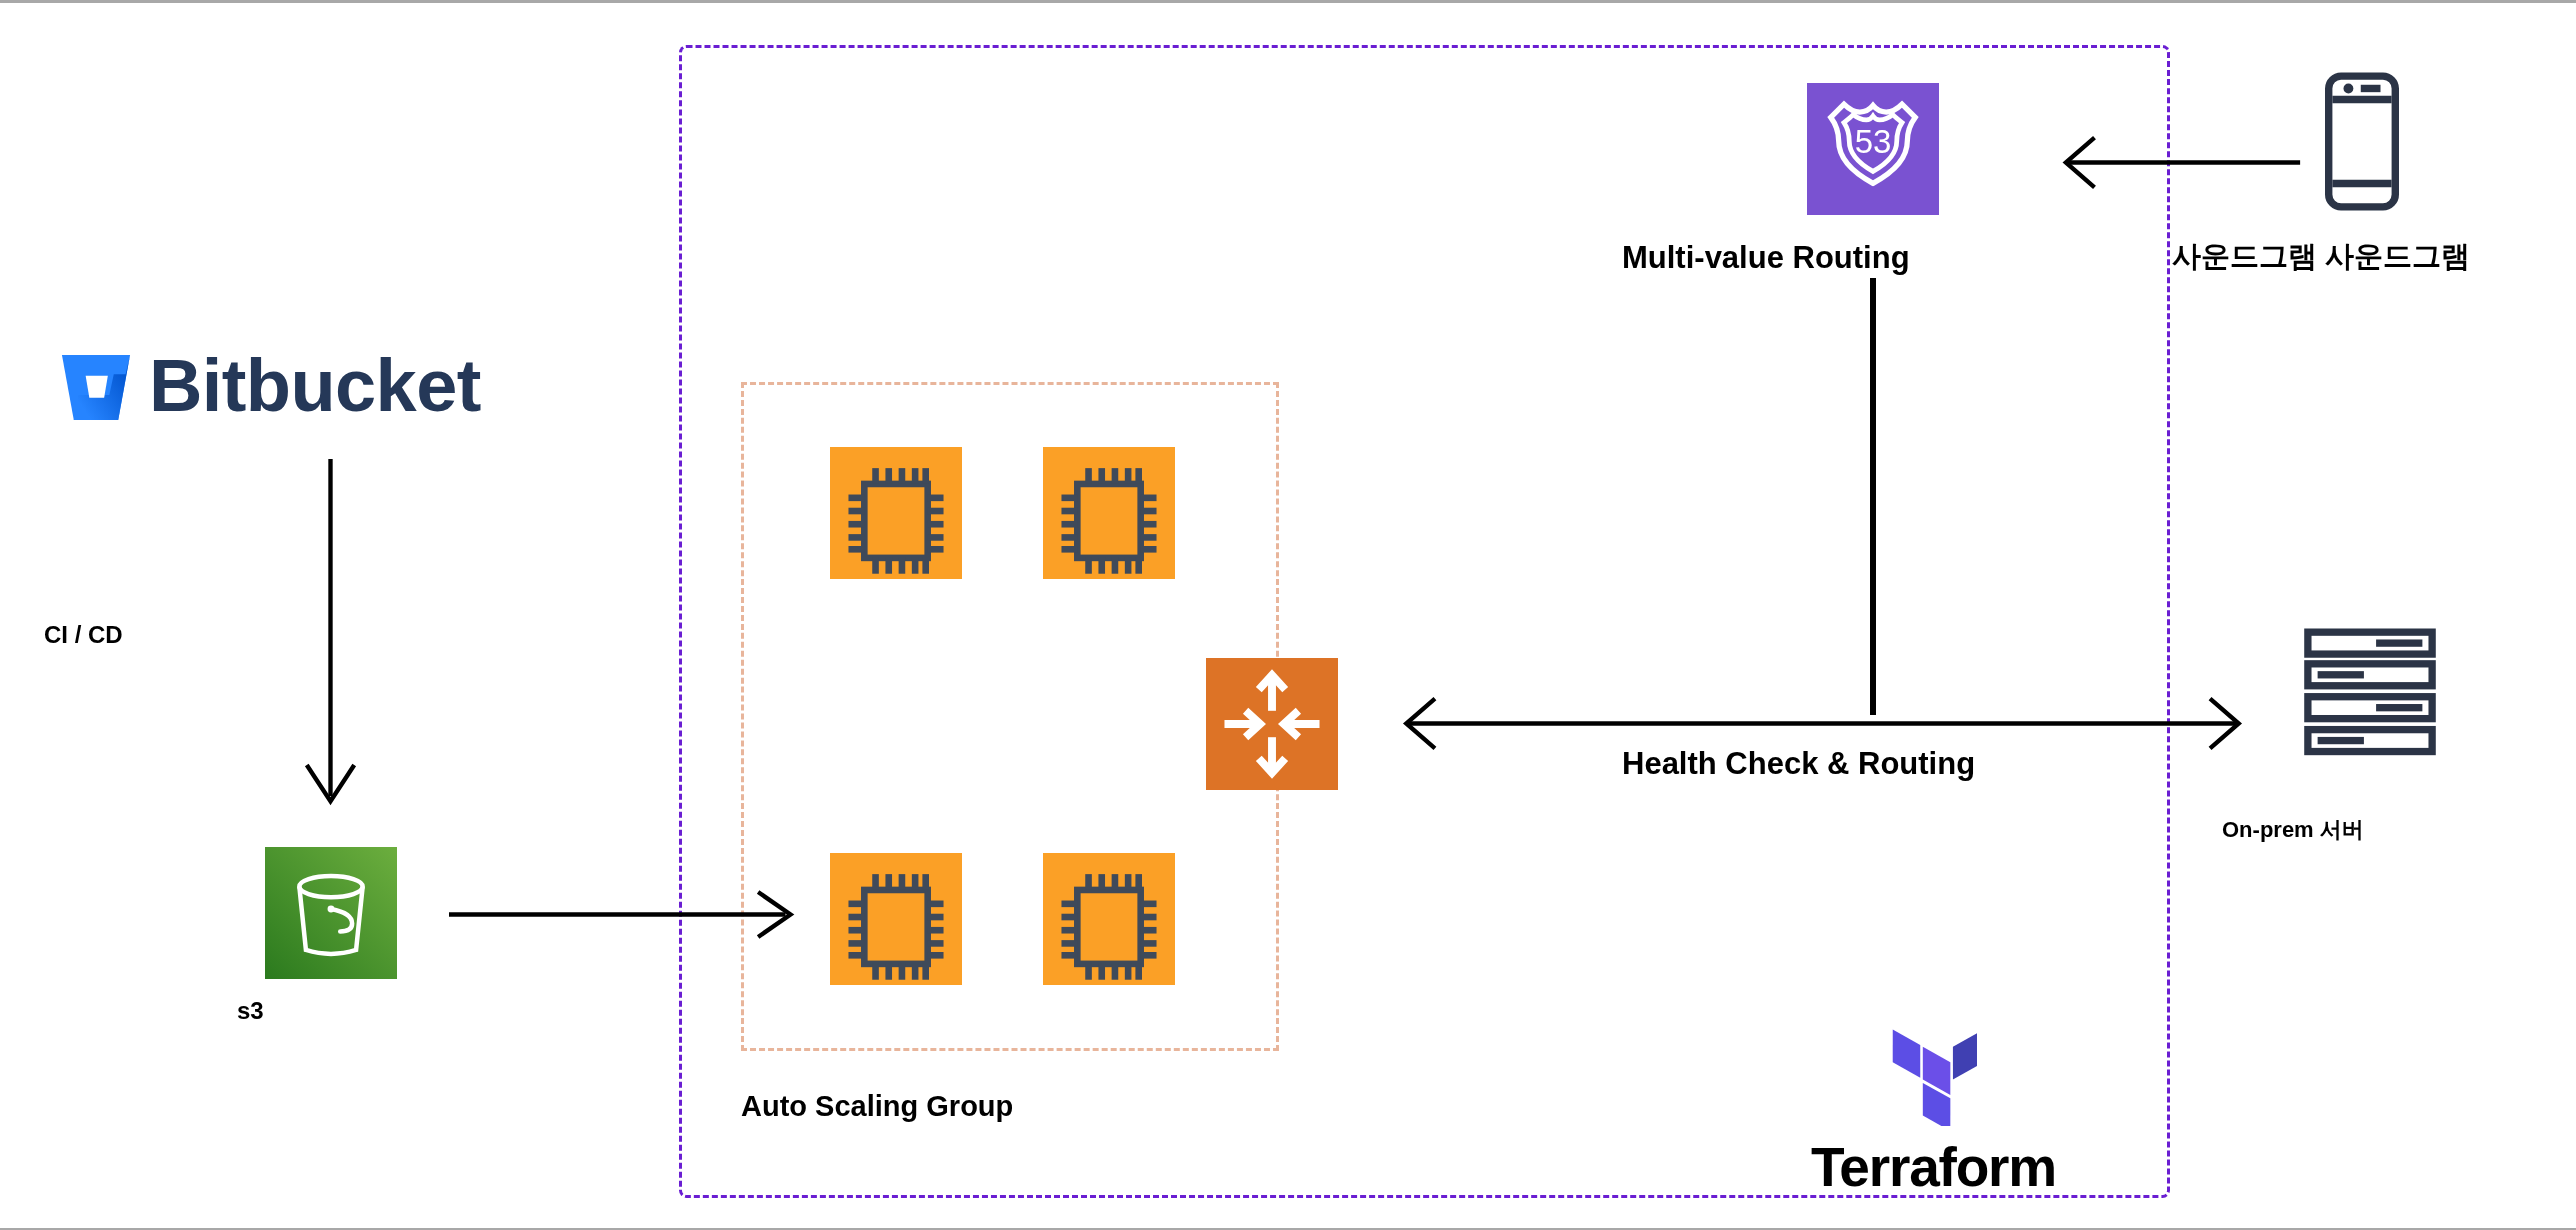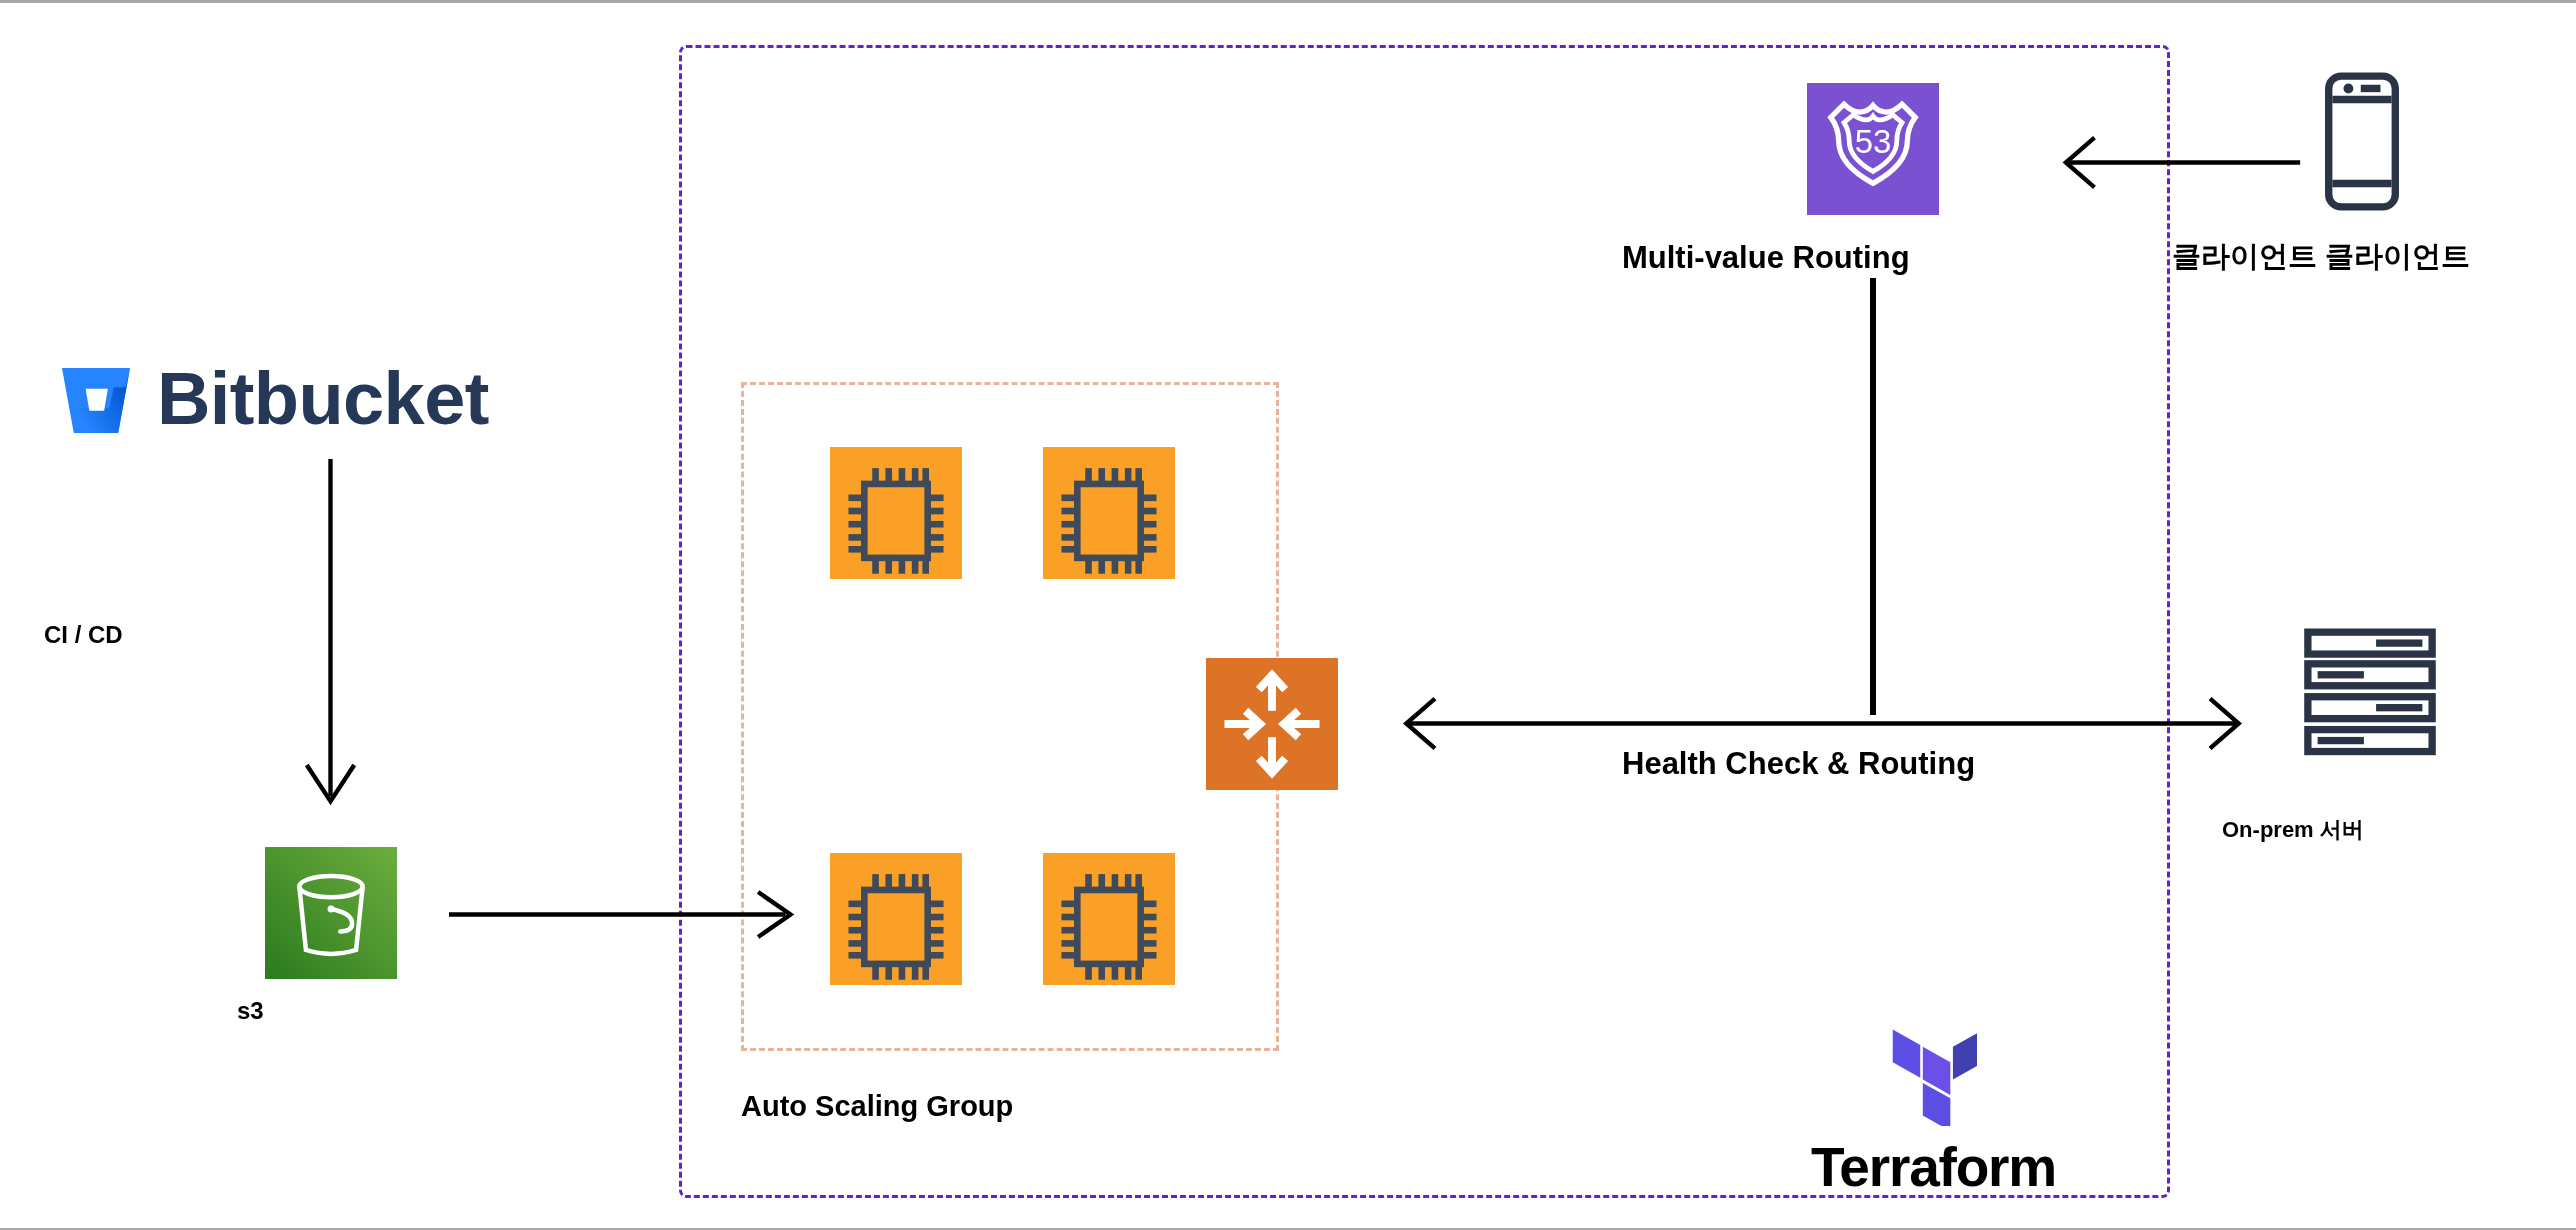--- a/index.html
+++ b/index.html
@@ -57,22 +57,21 @@
     font-size: 29px;
   }
 
   
   #bitbucket-logo {
     left: 59px;
     top: 346px;
     width: 562px;
     height: 100px;
     display: flex;
-    align-items: center;
-    gap: 24px;
+    gap: 16px;
   }
   #bitbucket-mark { width: 74px; height: 74px; flex: none; }
   #bitbucket-wordmark {
     font-size: 74px;
     font-weight: bold;
     color: #253858;
     letter-spacing: -0.6px;
     line-height: 1;
     white-space: nowrap;
   }
@@ -334,21 +333,21 @@
     <polyline points="66,25 20,65 66,105" fill="none" stroke="#000000" stroke-width="7"></polyline>
   </svg>
 
   <svg class="abs" id="client-icon" viewBox="0 0 60 112">
     <rect x="3" y="3" width="54" height="106" rx="10" ry="10" fill="none" stroke="#2b3446" stroke-width="6"></rect>
     <line x1="6" y1="22" x2="54" y2="22" stroke="#2b3446" stroke-width="6"></line>
     <line x1="6" y1="90" x2="54" y2="90" stroke="#2b3446" stroke-width="6"></line>
     <circle cx="19" cy="13" r="4" fill="#2b3446"></circle>
     <rect x="29" y="10" width="16" height="6" fill="#2b3446"></rect>
   </svg>
-  <div class="abs label" id="client-label">클라이언트 클라이언트</div>
+  <div class="abs label" id="client-label">사운드그램 사운드그램</div>
 
   <svg class="abs" id="server-icon" viewBox="0 0 110 112">
     <g stroke="#2b3446" stroke-width="6" fill="none">
       <rect x="4" y="4" width="102" height="18"></rect>
       <rect x="4" y="30" width="102" height="18"></rect>
       <rect x="4" y="57" width="102" height="18"></rect>
       <rect x="4" y="84" width="102" height="18"></rect>
     </g>
     <g fill="#2b3446">
       <rect x="60" y="10" width="38" height="6"></rect>

